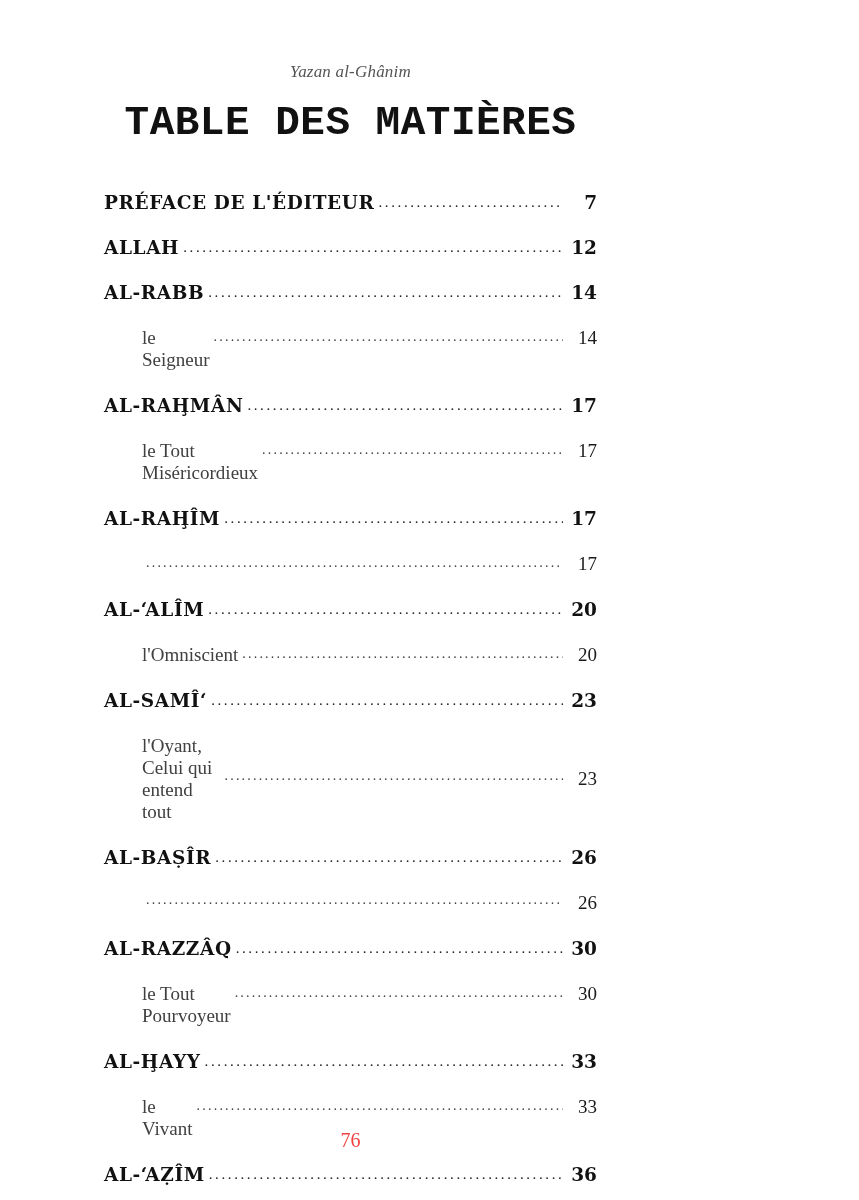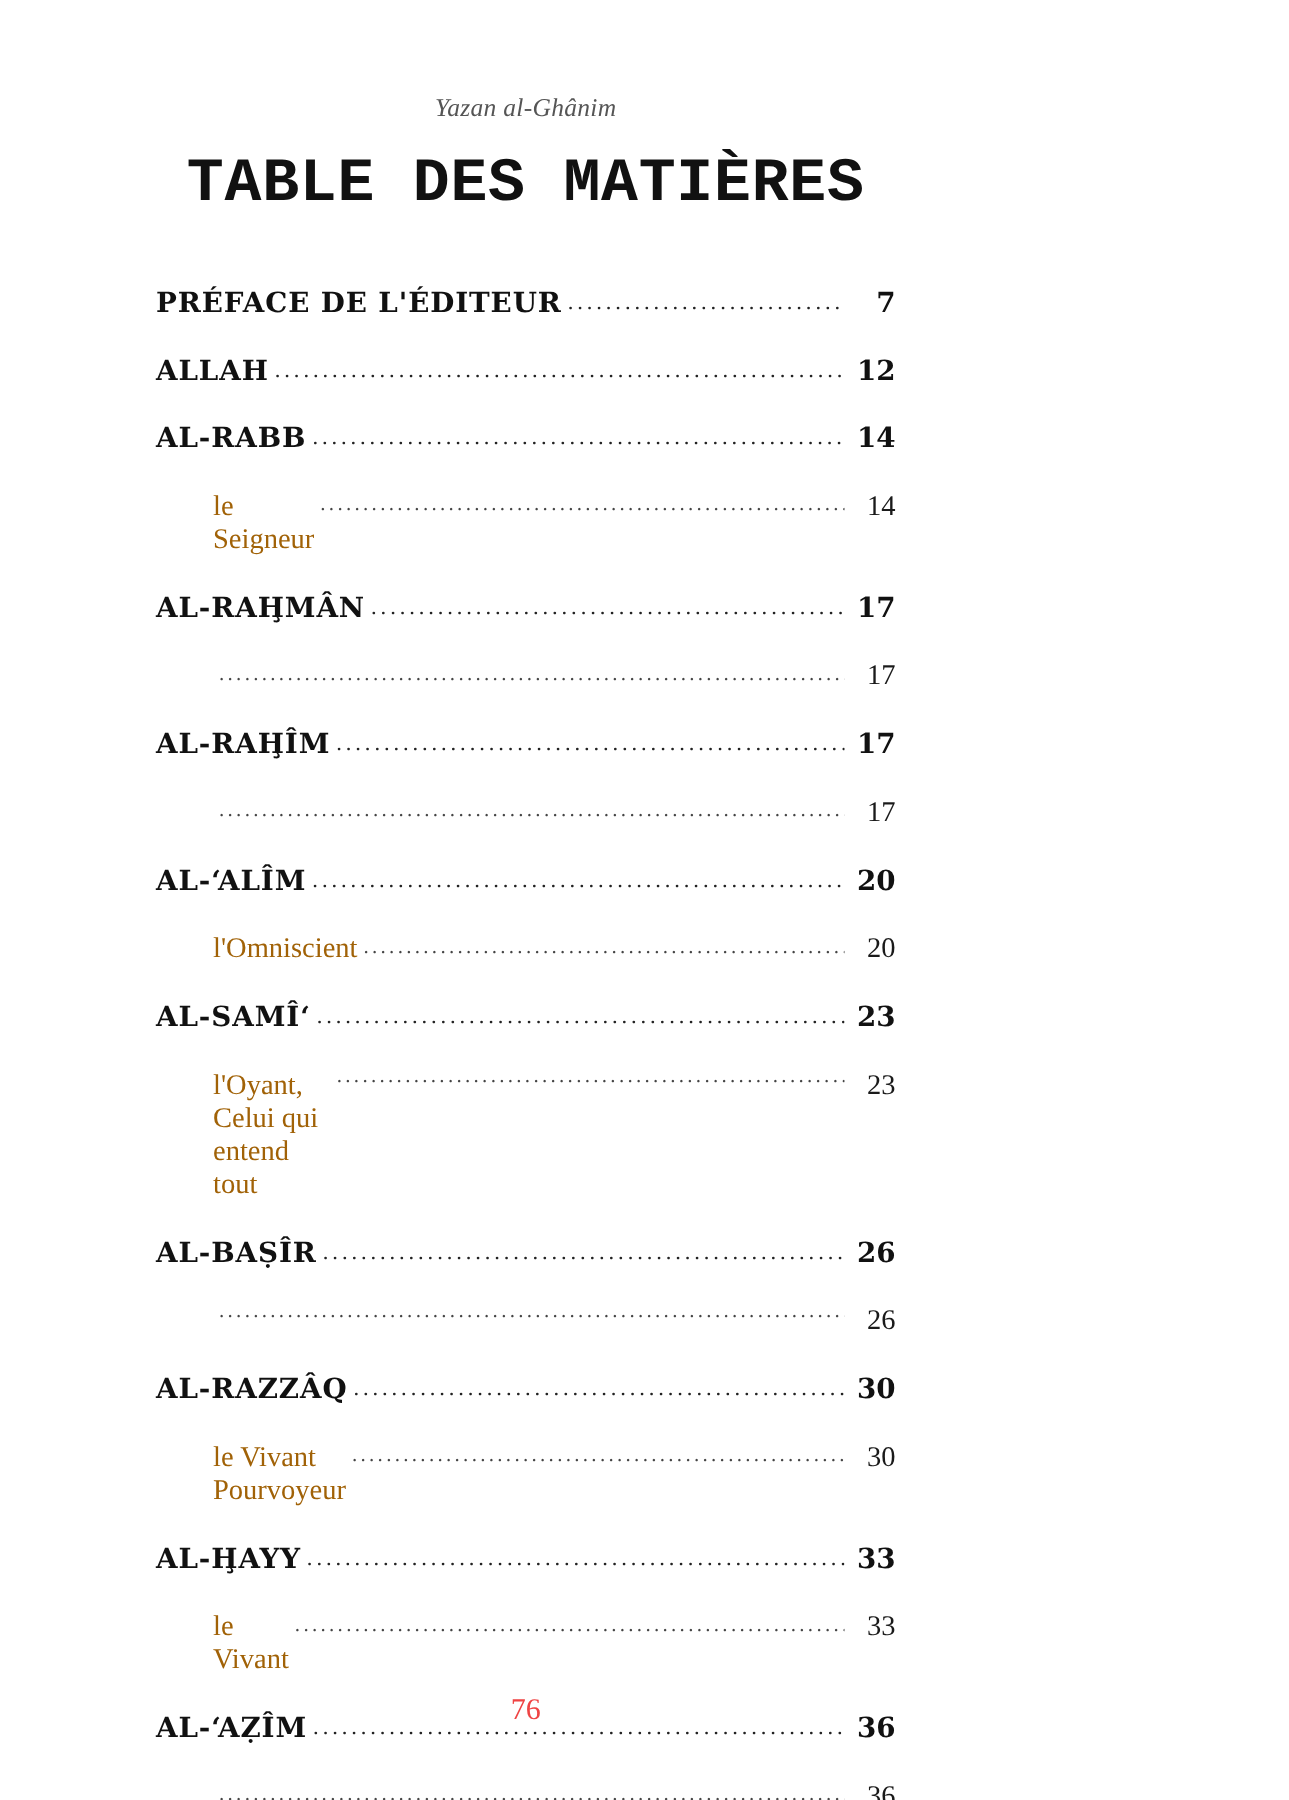--- a/index.html
+++ b/index.html
@@ -95,31 +95,31 @@
   }
 
   
   .lvl2 {
     margin-top: 2px;
     padding-left: 38px;
   }
   .lvl2 .toc-label {
     font-family: "Liberation Serif", serif;
     font-size: 19px;
-    color: #a16207;
+    color: #404040;
     white-space: pre-line;
   }
   .lvl2 .toc-page {
     font-family: "Liberation Serif", serif;
     font-size: 19px;
     color: #1a1a1a;
     min-width: 30px;
   }
   .lvl2.multiline .toc-line {
-    align-items: flex-start;
+    align-items: center;
   }
   .lvl2 .leader {
     color: #444444;
     letter-spacing: 2.2px;
     font-size: 14px;
     bottom: 3px;
   }
   .folio {
     position: absolute;
     left: 0;
@@ -171,20 +171,21 @@
       </div>
       <div class="toc-entry lvl1">
         <div class="toc-line">
           <span class="toc-label">AL-RAḨMÂN</span>
           <span class="leader">.........................................................................................................................</span>
           <span class="toc-page">17</span>
         </div>
       </div>
       <div class="toc-entry lvl2">
         <div class="toc-line">
+          <span class="toc-label">le Tout Miséricordieux</span>
           <span class="leader">.........................................................................................................................</span>
           <span class="toc-page">17</span>
         </div>
       </div>
       <div class="toc-entry lvl1">
         <div class="toc-line">
           <span class="toc-label">AL-RAḨÎM</span>
           <span class="leader">.........................................................................................................................</span>
           <span class="toc-page">17</span>
         </div>
@@ -239,21 +240,21 @@
       </div>
       <div class="toc-entry lvl1">
         <div class="toc-line">
           <span class="toc-label">AL-RAZZÂQ</span>
           <span class="leader">.........................................................................................................................</span>
           <span class="toc-page">30</span>
         </div>
       </div>
       <div class="toc-entry lvl2">
         <div class="toc-line">
-          <span class="toc-label">le Vivant Pourvoyeur</span>
+          <span class="toc-label">le Tout Pourvoyeur</span>
           <span class="leader">.........................................................................................................................</span>
           <span class="toc-page">30</span>
         </div>
       </div>
       <div class="toc-entry lvl1">
         <div class="toc-line">
           <span class="toc-label">AL-ḨAYY</span>
           <span class="leader">.........................................................................................................................</span>
           <span class="toc-page">33</span>
         </div>

